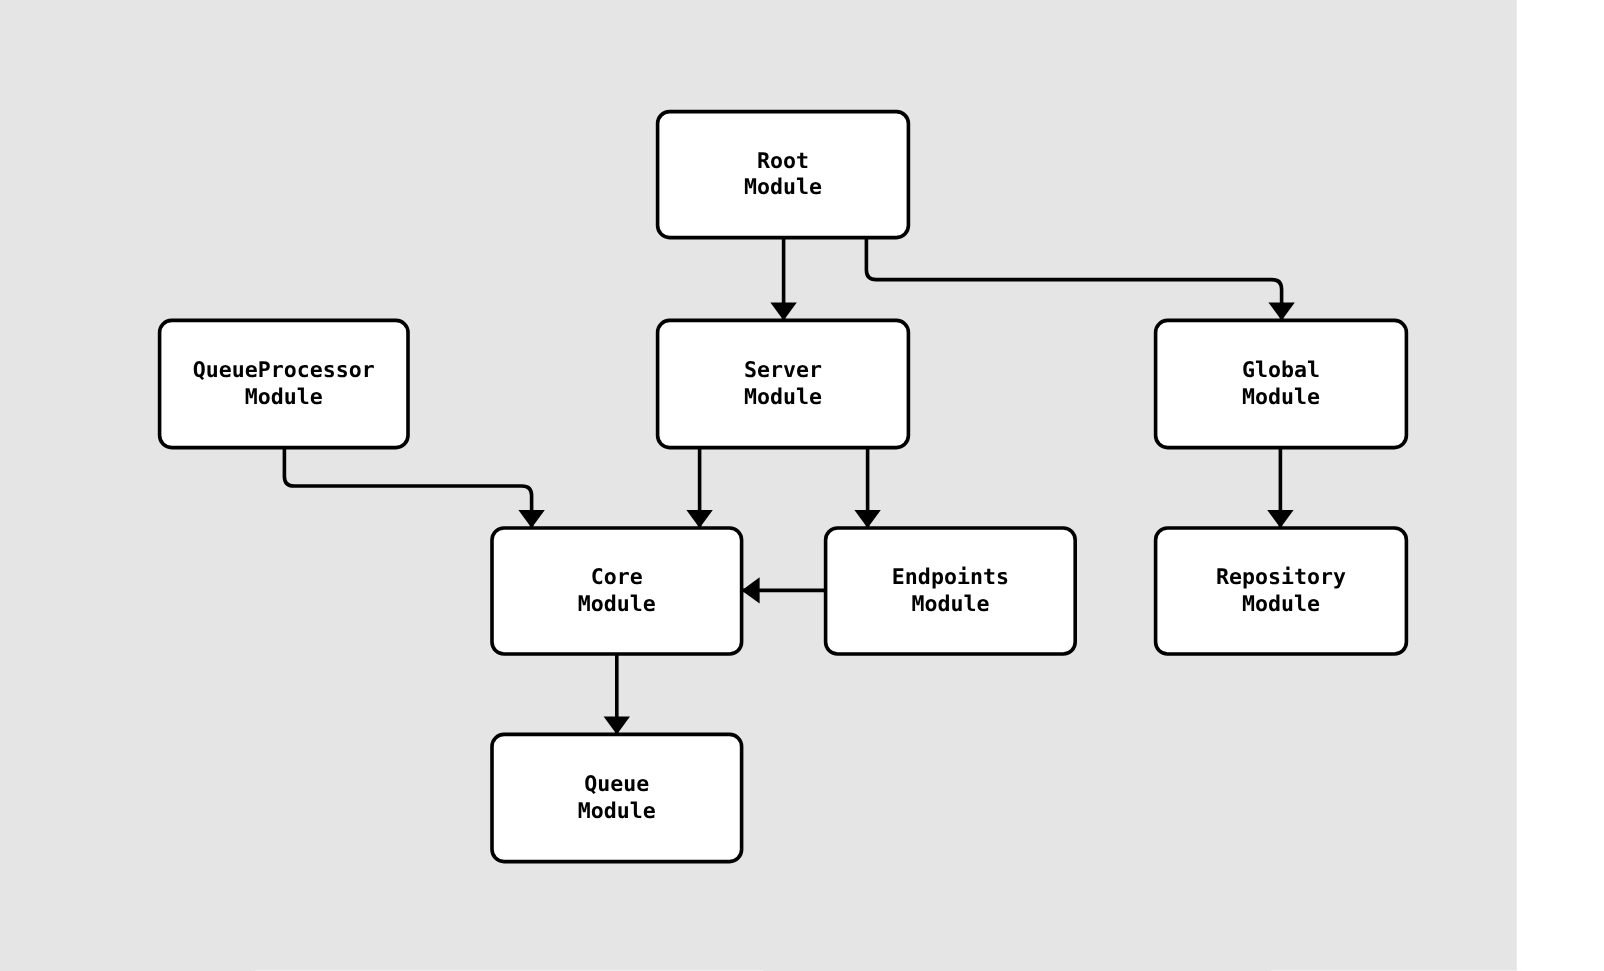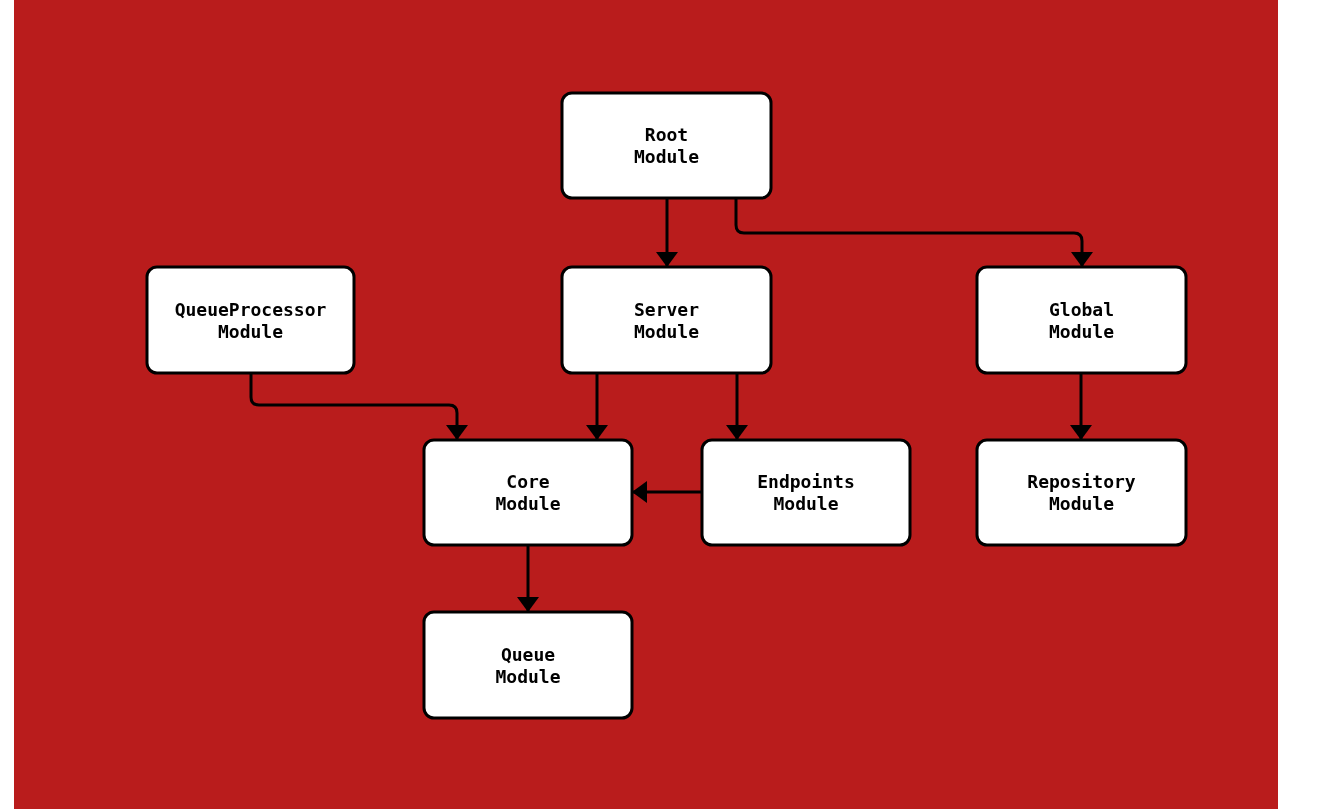--- a/index.html
+++ b/index.html
@@ -4,23 +4,22 @@
 <style>
   html, body {
     margin: 0;
     padding: 0;
     background: #ffffff;
   }
   .canvas-wrap {
     position: relative;
     width: 1264px;
     height: 809px;
-    background: #b91c1c;
+    background: #e5e5e5;
     overflow: hidden;
-    margin-left: 14px;
   }
   svg text {
     font-family: "DejaVu Sans Mono", "Liberation Mono", monospace;
     font-weight: bold;
     font-size: 18px;
     fill: #000000;
     text-anchor: middle;
   }
   svg .node-rect {
     fill: #ffffff;

